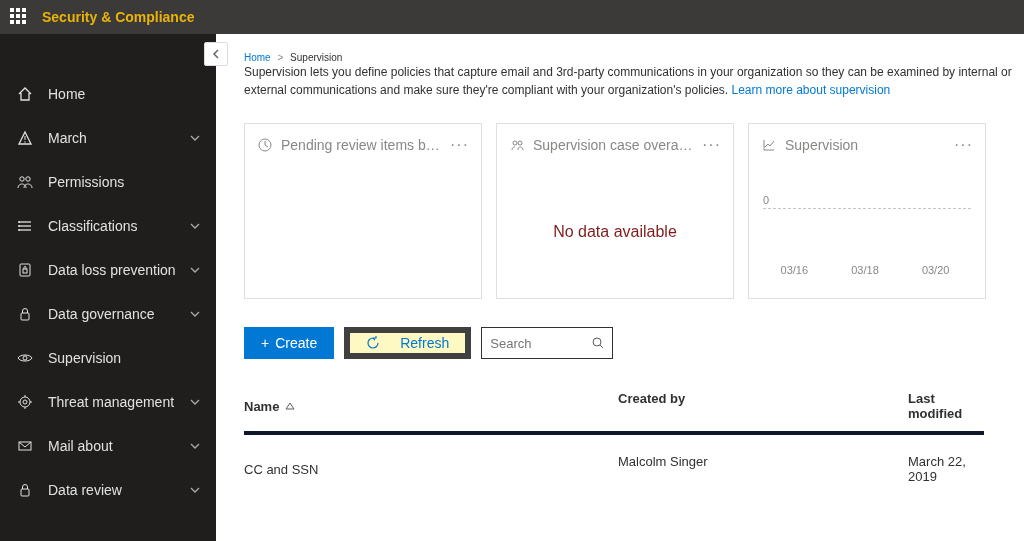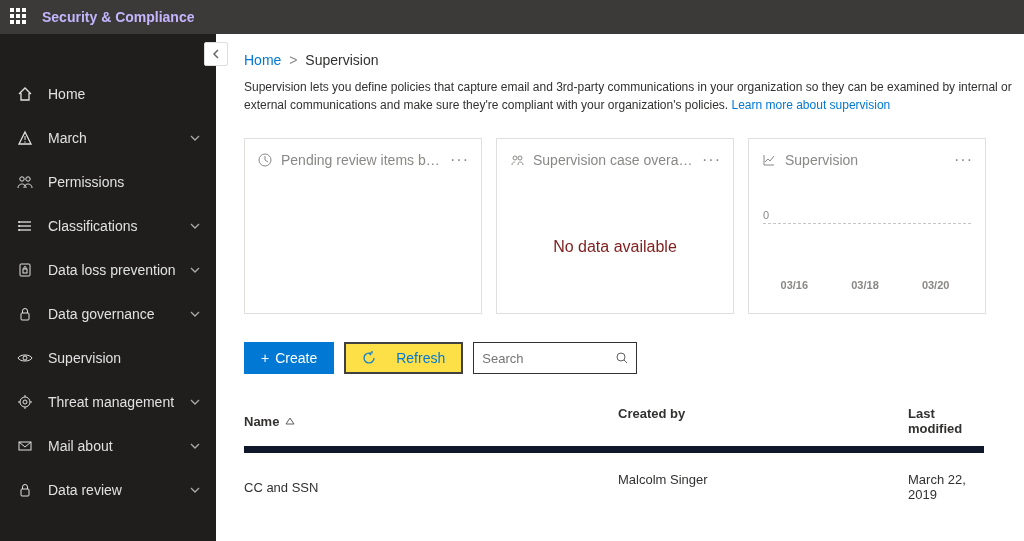--- a/index.html
+++ b/index.html
@@ -1,69 +1,69 @@
 <!DOCTYPE html>
 <html><head>
   <meta charset="utf-8">
   <style>
     * { margin: 0; padding: 0; box-sizing: border-box; font-family: "Segoe UI", sans-serif; }
     body { width: 1024px; height: 541px; overflow: hidden; background: #fff; }
 
     
-    .topbar { height: 34px; background: #3b3a39; color: #c4b5fd; display: flex; align-items: center; padding: 0 10px; }
+    .topbar { height: 34px; background: #3b3a39; color: #eab308; display: flex; align-items: center; padding: 0 10px; }
     .waffle { width: 18px; height: 18px; display: grid; grid-template-columns: repeat(3,4px); grid-template-rows: repeat(3,4px); gap: 2px; margin-right: 14px; }
     .waffle span { background: #fff; width: 4px; height: 4px; }
     .app-title { font-size: 14px; font-weight: 600; }
 
     
     .layout { display: flex; height: calc(541px - 34px); }
 
     
     .sidebar { width: 216px; background: #1f1e1d; color: #e1e1e1; position: relative; }
     .collapse-btn { position: absolute; right: -12px; top: 8px; width: 24px; height: 24px; background: #fff; border: 1px solid #ddd; border-radius: 2px; display: flex; align-items: center; justify-content: center; color: #666; font-size: 12px; cursor: pointer; }
     .nav { list-style: none; padding-top: 38px; }
     .nav-item { display: flex; align-items: center; height: 44px; padding: 0 16px; cursor: pointer; color: #e1e1e1; font-size: 14px; justify-content: space-between; }
     .nav-left { display: flex; align-items: center; gap: 14px; }
     .nav-icon { width: 18px; height: 18px; display: flex; align-items: center; justify-content: center; }
     .chev { font-size: 12px; color: #aaa; }
 
     
     .main { flex: 1; padding: 18px 0 0 28px; color: #323130; overflow: hidden; }
-    .breadcrumb { font-size: 14px; margin-bottom: 10px; }
+    .breadcrumb { font-size: 10px; }
     .breadcrumb a { color: #0078d4; text-decoration: none; }
     .breadcrumb .sep { color: #888; margin: 0 4px; }
     .breadcrumb .current { color: #323130; }
     .desc { font-size: 12px; color: #323130; line-height: 1.5; margin-bottom: 24px; max-width: 770px; }
     .desc a { color: #0078d4; text-decoration: none; }
 
     
     .cards { display: flex; gap: 14px; margin-bottom: 28px; }
     .card { width: 238px; height: 176px; border: 1px solid #e1dfdd; background: #fff; position: relative; }
     .card-header { display: flex; align-items: center; height: 42px; padding: 0 12px; color: #605e5c; font-size: 14px; gap: 8px; border-bottom: none; }
     .card-title { white-space: nowrap; overflow: hidden; text-overflow: ellipsis; flex: 1; color: #8a8886; }
     .card-more { color: #8a8886; font-size: 16px; letter-spacing: 1px; cursor: pointer; }
     .card-body { height: calc(100% - 42px); display: flex; align-items: center; justify-content: center; color: #7f1d1d; font-size: 16px; }
     .card-chart { padding: 10px 14px 0 14px; height: calc(100% - 42px); position: relative; color: #8a8886; font-size: 11px; }
     .chart-zero { position: absolute; top: 28px; left: 14px; }
     .chart-line { position: absolute; top: 42px; left: 14px; right: 14px; border-top: 1px dashed #c8c6c4; }
-    .chart-x { position: absolute; bottom: 22px; left: 10px; right: 14px; display: flex; justify-content: space-around; font-weight: bold; }
+    .chart-x { position: absolute; bottom: 22px; left: 10px; right: 14px; display: flex; justify-content: space-around; }
     .card-icon { width: 16px; height: 16px; display:flex; align-items:center; justify-content:center; color:#8a8886; }
 
     
     .toolbar { display: flex; gap: 10px; align-items: center; margin-bottom: 22px; }
     .btn { height: 32px; display: inline-flex; align-items: center; justify-content: center; font-size: 14px; cursor: pointer; padding: 0 16px; gap: 6px; }
     .btn-primary { background: #0078d4; color: #fff; border: 1px solid #0078d4; }
-    .btn-secondary { background: #fde047; color: #0078d4; border: 2px solid #404040; gap: 20px; }
-    .search-box { height: 32px; width: 164px; border: 1px solid #323130; display: flex; align-items: center; padding: 0 8px; }
+    .btn-secondary { background: #fef9c3; color: #0078d4; border: 6px solid #404040; gap: 20px; }
+    .search-box { height: 32px; width: 132px; border: 1px solid #323130; display: flex; align-items: center; padding: 0 8px; }
     .search-box input { border: none; outline: none; flex: 1; font-size: 13px; color: #323130; width: 80px; }
     .search-box .sicon { color: #605e5c; font-size: 13px; }
 
     
     .table { width: 740px; }
-    .thead { display: flex; font-size: 13px; font-weight: 600; color: #323130; padding: 10px 0; border-bottom: 7px solid #0f172a; }
+    .thead { display: flex; font-size: 13px; font-weight: 600; color: #323130; padding: 10px 0; border-bottom: 4px solid #0f172a; }
     .col-name { width: 350px; display: flex; align-items: center; gap: 6px; }
     .col-created { width: 290px; margin-left: 24px; }
     .col-modified { flex: 1; }
     .trow { display: flex; font-size: 13px; color: #323130; padding: 19px 0; }
     .sort-icon { font-size: 10px; color: #605e5c; }
     svg { display: block; }
   </style>
 </head>
 <body>
 

